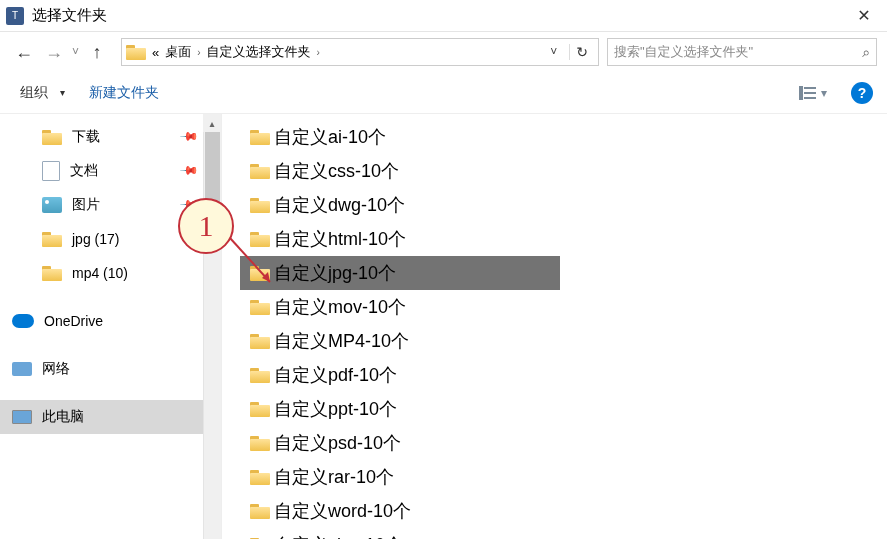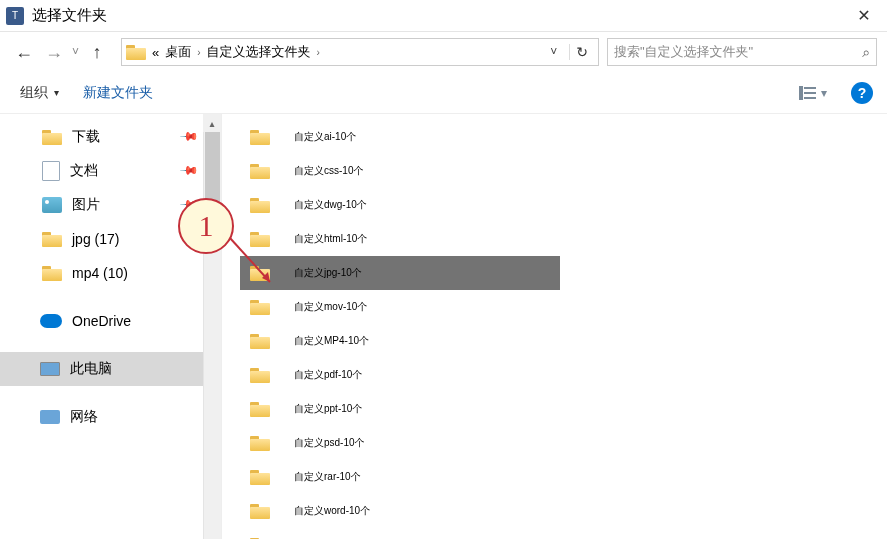--- a/index.html
+++ b/index.html
@@ -16,37 +16,37 @@
 .address { flex: 1; display:flex; align-items:center; border:1px solid #ccc; height:28px; margin: 0 6px 0 8px; padding: 0 4px; gap: 6px; background:#fff; }
 .address .crumb { font-size: 13px; color:#000; }
 .address .sep { color:#666; font-size: 10px; }
 .address .flex { flex:1; }
 .address .drop { color:#444; font-size:12px; padding:0 6px;}
 .address .refresh { color:#333; font-size:14px; padding: 0 6px; border-left:1px solid #ddd; }
 .search { width: 270px; height:28px; border:1px solid #ccc; display:flex; align-items:center; padding:0 6px; color:#888; }
 .search .placeholder { flex:1; font-size:13px; }
 .search .sicon { color:#666; }
 .toolbar { display:flex; align-items:center; height:42px; padding: 0 14px 0 20px; gap: 24px; border-bottom:1px solid #eee; }
-.toolbar .tbtn { color:#1a5ea8; font-size:14px; display:flex; align-items:center; gap:6px; }
+.toolbar .tbtn { color:#1a5ea8; font-size:14px; display:flex; align-items:center; gap:12px; }
 .toolbar .tbtn.dark { color:#333; }
 .toolbar .tspacer { flex:1; }
 .toolbar .view-icon { color:#7a8a99; font-size:12px; display:flex; align-items:center; gap:4px;}
 .toolbar .help { width:22px; height:22px; border-radius:50%; background:#0078d7; color:#fff; display:flex; align-items:center; justify-content:center; font-size:14px; font-weight:bold; }
 .main { display:flex; height: calc(539px - 32px - 40px - 42px); }
 .sidebar { width: 222px; overflow:hidden; border-right: 1px solid #eee; padding-top:6px; position:relative; }
 .sidebar .sitem { display:flex; align-items:center; height:34px; padding-left: 42px; gap:10px; font-size:14px; }
 .sidebar .sitem .pin { margin-left:auto; margin-right:24px; color:#888; font-size:12px; transform: rotate(45deg); }
 .sidebar .sitem.sel { background:#d8d8d8; }
-.sidebar .sitem.top { padding-left: 40px; font-size:14px; }
+.sidebar .sitem.top { padding-left: 12px; font-size:14px; }
 .sidebar .sgroup { margin-top: 14px; }
 .sidebar .scroll-track { position:absolute; right:0; top:0; width:18px; height:100%; background:#f0f0f0; border-left:1px solid #e4e4e4; }
 .sidebar .scroll-thumb { position:absolute; right:1px; top:2px; width:15px; height:120px; background:#c8c8c8; }
 .sidebar .scroll-up { position:absolute; right:0; top:0; width:18px; height:18px; display:flex; align-items:center; justify-content:center; font-size:10px; color:#666; background:#f0f0f0;}
 .content { flex:1; padding: 6px 0 0 18px; overflow:hidden; }
-.fitem { display:flex; align-items:center; height:34px; padding-left: 10px; gap: 24px; font-size:10px; width: 320px; }
+.fitem { display:flex; align-items:center; height:34px; padding-left: 10px; gap: 4px; font-size:18px; width: 320px; }
 .fitem.sel { background:#737373; }
 .folder-ico { width:20px; height:16px; position:relative; }
 .folder-ico::before { content:''; position:absolute; left:0; top:1px; width:9px; height:4px; background:#e8b84a; border-radius:1px 1px 0 0; }
 .folder-ico::after { content:''; position:absolute; left:0; top:4px; width:20px; height:12px; background:linear-gradient(#ffe39a,#f0c24e); border-radius:1px; }
 .pic-ico { width:20px; height:16px; background:linear-gradient(#6ec0e0,#4aa0c0); border-radius:2px; position:relative;}
 .pic-ico::after{content:'';position:absolute;left:3px;top:3px;width:4px;height:4px;background:#fff;border-radius:50%;}
 .doc-ico { width:18px; height:20px; background:#fff; border:1px solid #9ab; border-radius:1px; position:relative;}
 .onedrive-ico { width:22px; height:14px; background:#0078d4; border-radius:8px 8px 8px 8px; position:relative;}
 .pc-ico { width:20px; height:14px; background:#6aa5d8; border:1px solid #888; border-radius:1px;}
 .net-ico { width:20px; height:14px; background:#6aa5d8; border-radius:2px; position:relative;}
@@ -146,29 +146,29 @@
       <span>mp4 (10)</span>
     </div>
 
     <div class="sgroup">
       <div class="sitem top">
         <span class="onedrive-ico"></span>
         <span>OneDrive</span>
       </div>
     </div>
     <div class="sgroup">
+      <div class="sitem top">
+        <span class="net-ico"></span>
+        <span>网络</span>
+      </div>
+    </div>
+    <div class="sgroup">
       <div class="sitem top sel">
         <span class="pc-ico"></span>
         <span>此电脑</span>
-      </div>
-    </div>
-    <div class="sgroup">
-      <div class="sitem top">
-        <span class="net-ico"></span>
-        <span>网络</span>
       </div>
     </div>
   </div>
 
   <div class="content" id="content-pane">
       <div class="fitem">
         <span class="folder-ico"></span>
         <span>自定义ai-10个</span>
       </div>
       <div class="fitem">

